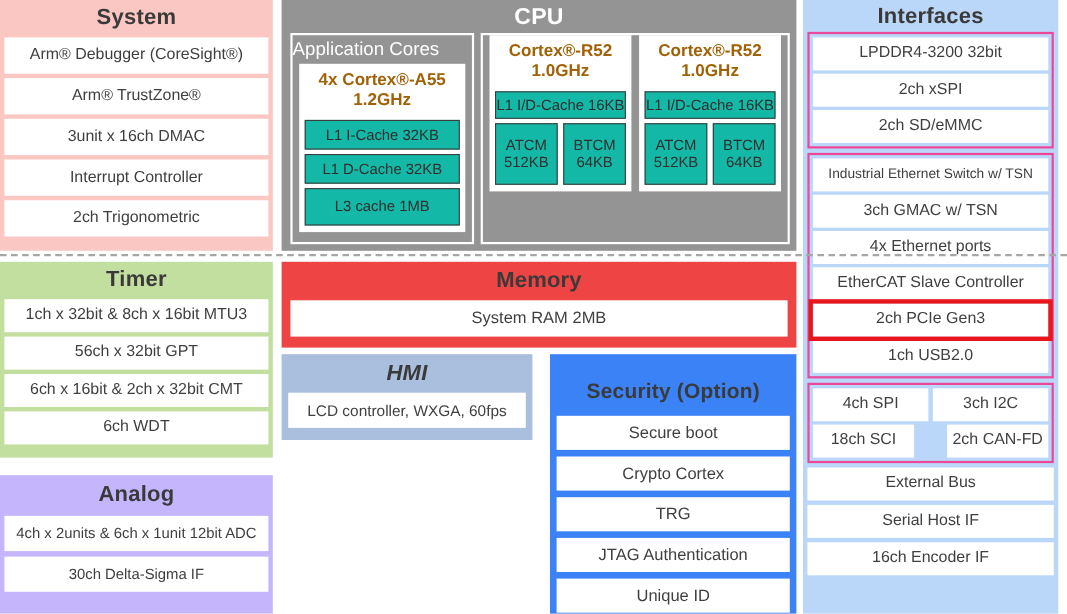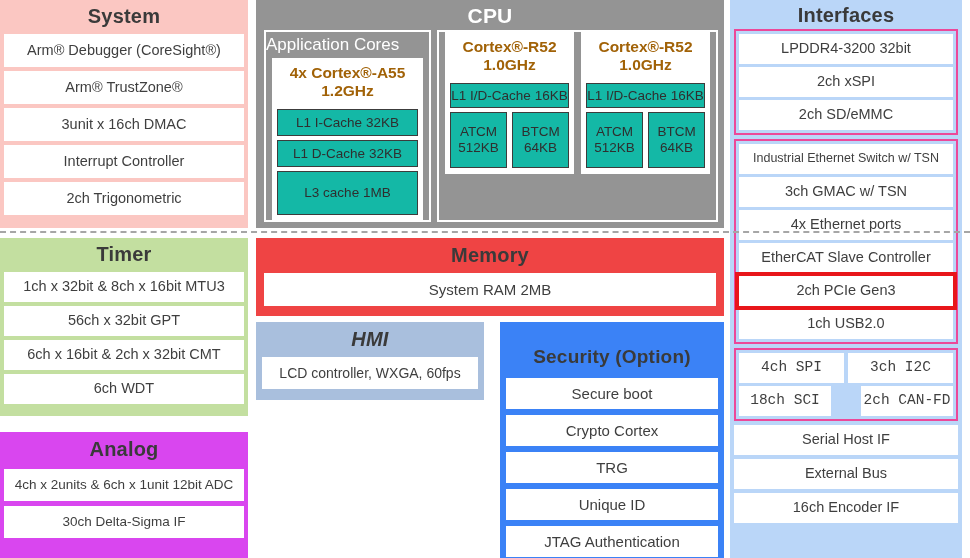--- a/index.html
+++ b/index.html
@@ -44,21 +44,21 @@
     left: 0; top: 238px; width: 248px; height: 178px;
     background: #c3dfa0;
     padding: 3px 4px 4px 4px;
   }
   #timer .panel-title { font-size: 20px; height: 27px; line-height: 27px; }
   #timer .cell { height: 30px; font-size: 14.5px; margin-top: 4px; }
 
   
   #analog {
     left: 0; top: 432px; width: 248px; height: 126px;
-    background: #d946ef;
+    background: #c4b5fd;
     padding: 3px 4px 4px 4px;
   }
   #analog .panel-title { font-size: 20px; height: 29px; line-height: 29px; }
   #analog .cell { height: 32px; font-size: 13.5px; margin-top: 5px; }
 
   
   #cpu {
     left: 256px; top: 0; width: 468px; height: 228px;
     background: #949494;
     padding: 2px 6px 6px 6px;
@@ -140,21 +140,21 @@
   .if-group {
     border: 2px solid #ec4899;
     padding: 3px;
     margin-bottom: 4px;
   }
   .if-group .cell { height: 30px; font-size: 14.5px; margin-bottom: 3px; }
   .if-group .cell:last-child { margin-bottom: 0; }
   .if-group .cell.small { font-size: 12.5px; }
   .if-loose { margin-bottom: 0; }
   .if-loose .cell { height: 30px; font-size: 14.5px; margin-bottom: 4px; }
-  .pair-row { display: flex; gap: 4px; margin-bottom: 3px; font-family: Liberation Mono, monospace; }
+  .pair-row { display: flex; gap: 4px; margin-bottom: 3px; }
   .pair-row:last-child { margin-bottom: 0; gap: 30px; }
   .pair-row .cell { flex: 1; margin-bottom: 0; }
 
   
   .highlight {
     outline: 4px solid #e8161a;
     outline-offset: 0px;
     position: relative;
     z-index: 5;
   }
@@ -200,21 +200,21 @@
 
   <div class="core-group" id="appcores">
     <div class="core-group-title">Application Cores</div>
     <div class="core-box" style="margin:0 6px 6px 6px;">
       <div class="core-name">
         <span>4x Cortex®-A55</span><br>
         <span>1.2GHz</span>
       </div>
       <div class="cache" style="height:27px;">L1 I-Cache 32KB</div>
       <div class="cache" style="height:27px;">L1 D-Cache 32KB</div>
-      <div class="cache" style="height:44px;">L3 cache 1MB</div>
+      <div class="cache" style="height:34px;">L3 cache 1MB</div>
     </div>
   </div>
 
   <div class="core-group" id="rtcores">
     <div style="display:flex; gap:7px; margin:0 6px 6px 6px;">
       <div class="core-box" style="flex:1;">
         <div class="core-name">
           <span>Cortex®-R52</span><br>
           <span>1.0GHz</span>
         </div>
@@ -246,22 +246,22 @@
   <div class="panel" id="hmi">
     <div class="panel-title">HMI</div>
     <div class="cell">LCD controller, WXGA, 60fps</div>
   </div>
 
   <div class="panel" id="security">
     <div class="panel-title">Security (Option)</div>
     <div class="cell">Secure boot</div>
     <div class="cell">Crypto Cortex</div>
     <div class="cell">TRG</div>
+    <div class="cell">JTAG Authentication</div>
     <div class="cell">Unique ID</div>
-    <div class="cell">JTAG Authentication</div>
   </div>
 
   <div class="panel" id="interfaces">
     <div class="panel-title">Interfaces</div>
 
     <div class="if-group">
       <div class="cell">LPDDR4-3200 32bit</div>
       <div class="cell">2ch xSPI</div>
       <div class="cell">2ch SD/eMMC</div>
     </div>
@@ -280,21 +280,21 @@
         <div class="cell">4ch SPI</div>
         <div class="cell">3ch I2C</div>
       </div>
       <div class="pair-row">
         <div class="cell">18ch SCI</div>
         <div class="cell">2ch CAN-FD</div>
       </div>
     </div>
 
     <div class="if-loose">
+      <div class="cell">External Bus</div>
       <div class="cell">Serial Host IF</div>
-      <div class="cell">External Bus</div>
       <div class="cell">16ch Encoder IF</div>
     </div>
   </div>
 
   <div class="dash-h"></div>
 
 </div>
 
 </body></html>

